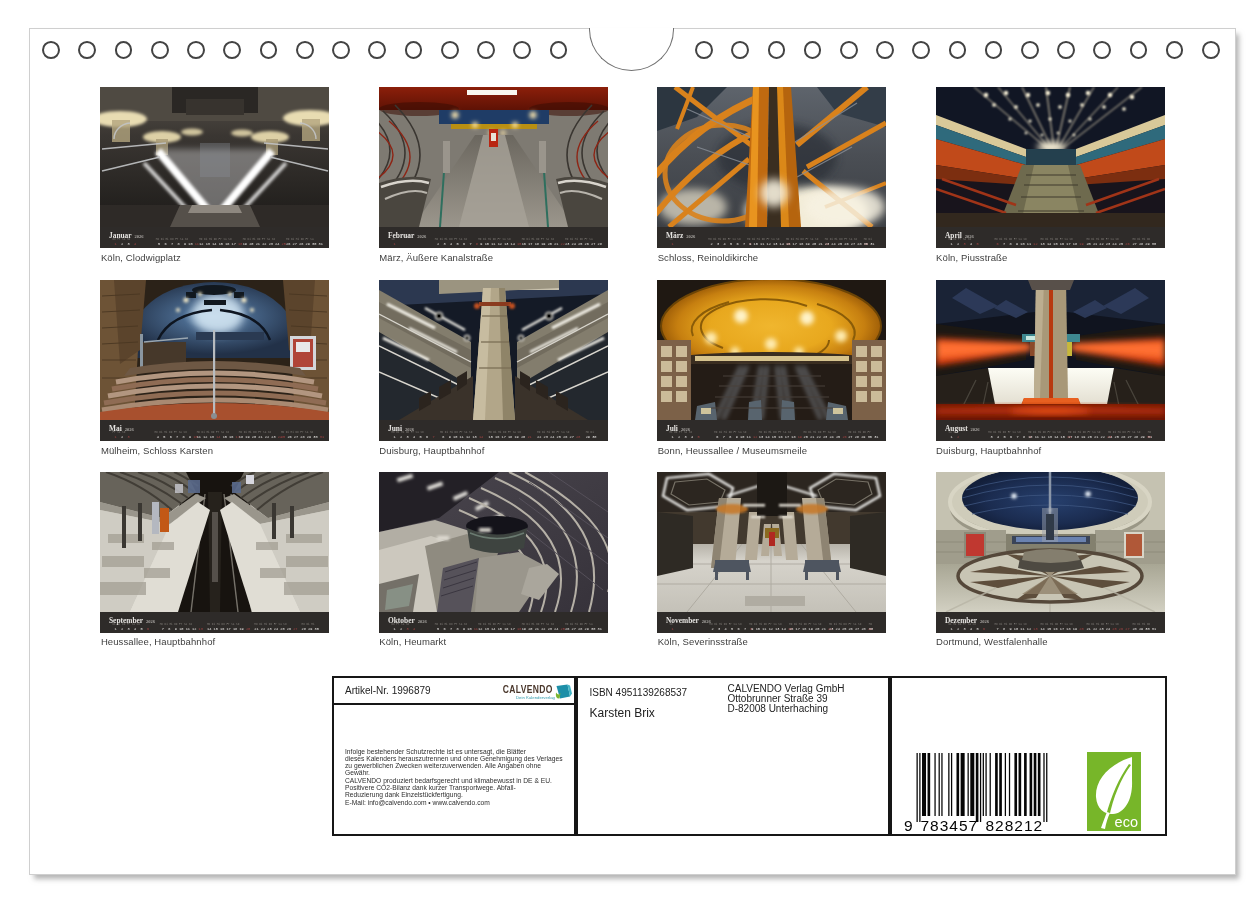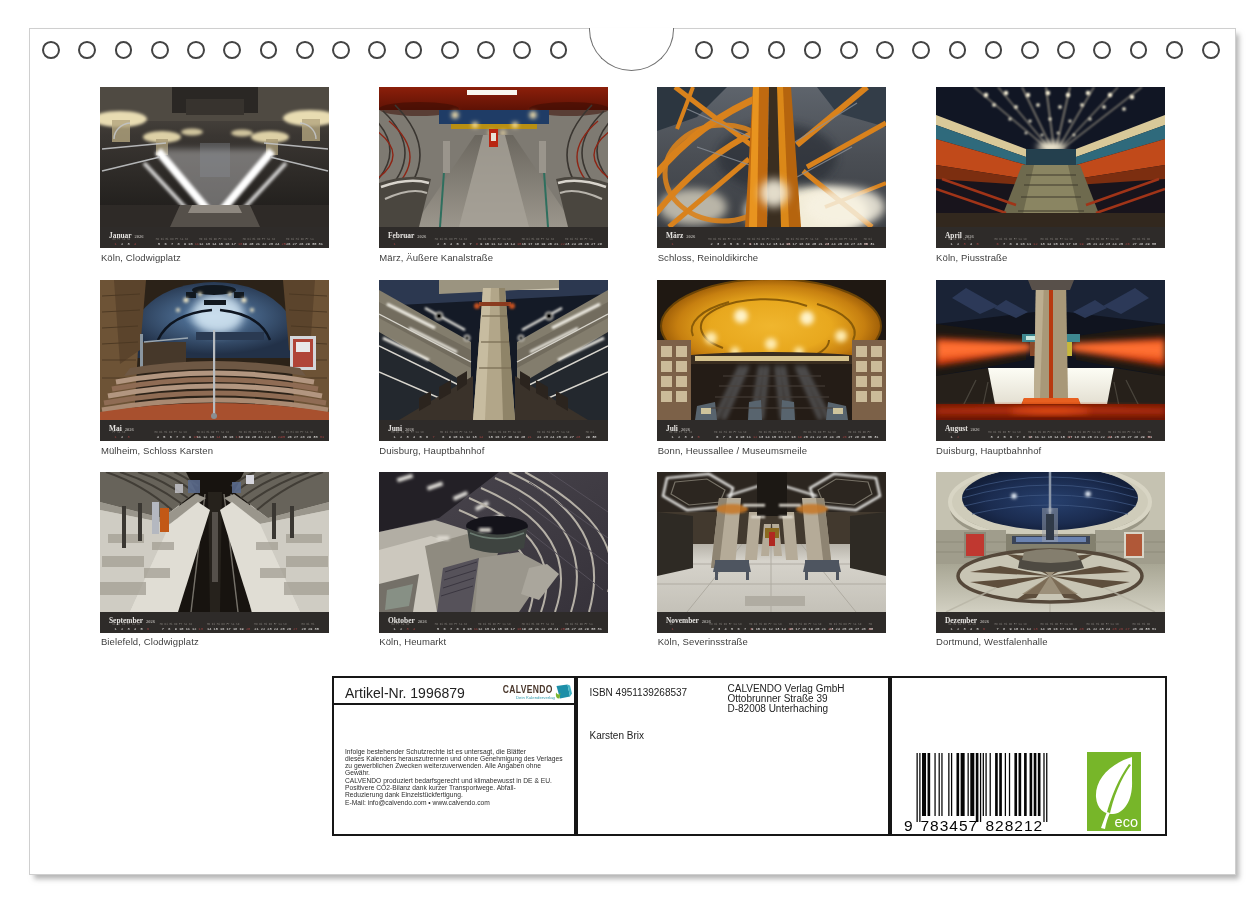--- a/index.html
+++ b/index.html
@@ -886,21 +886,21 @@
           <text x="0" y="26.5" font-size="5.4" fill="#807d78" xml:space="preserve"><tspan>Mo </tspan><tspan>Di </tspan><tspan>Mi </tspan><tspan>Do </tspan><tspan>Fr </tspan><tspan>Sa </tspan><tspan>So </tspan></text>
           <text x="0" y="36" font-size="7.2" xml:space="preserve"><tspan fill="#e8e6e4">21 </tspan><tspan fill="#e8e6e4">22 </tspan><tspan fill="#e8e6e4">23 </tspan><tspan fill="#e8e6e4">24 </tspan><tspan fill="#e8e6e4">25 </tspan><tspan fill="#e8e6e4">26 </tspan><tspan fill="#a64444">27 </tspan></text>
         </g>
         <g transform="translate(201.6,0) scale(0.5)" font-family="Liberation Mono">
           <text x="0" y="26.5" font-size="5.4" fill="#807d78" xml:space="preserve"><tspan>Mo </tspan><tspan>Di </tspan><tspan>Mi </tspan></text>
           <text x="0" y="36" font-size="7.2" xml:space="preserve"><tspan fill="#e8e6e4">28 </tspan><tspan fill="#e8e6e4">29 </tspan><tspan fill="#e8e6e4">30 </tspan></text>
         </g>
       </svg>
     </div>
 
-<div class="cap" style="left:70.9px;top:607.4px">Bielefeld, Clodwigplatz</div>
+<div class="cap" style="left:70.9px;top:607.4px">Heussallee, Hauptbahnhof</div>
 
 <div class="cell" style="left:348.8px;top:442.9px">
 <svg width="229" height="140" viewBox="0 0 229 140" xmlns="http://www.w3.org/2000/svg">
         <defs>
 <filter id="p9b" x="-40%" y="-40%" width="180%" height="180%">
             <feGaussianBlur stdDeviation="1.5"></feGaussianBlur>
           </filter>
 <linearGradient id="p9g" x1="0" y1="0" x2="1" y2="1">
             <stop offset="0" stop-color="#4a464e"></stop>
             <stop offset="1" stop-color="#36323a"></stop>
@@ -1188,21 +1188,21 @@
           <text x="0" y="36" font-size="7.2" xml:space="preserve"><tspan fill="#e8e6e4">28 </tspan><tspan fill="#e8e6e4">29 </tspan><tspan fill="#e8e6e4">30 </tspan><tspan fill="#e8e6e4">31 </tspan></text>
         </g>
       </svg>
     </div>
 
 <div class="cap" style="left:906.1px;top:607.4px">Dortmund, Westfalenhalle</div>
 
 
 <div class="ibox" style="left:302px;top:646.5px;width:239.5px;height:156px">
 <div style="position:absolute;left:0;top:0;width:100%;height:25.5px;border-bottom:2px solid #161616">
-<span style="position:absolute;left:11px;top:7px;font-size:14px;color:#222">Artikel-Nr. 1996879</span>
+<span style="position:absolute;left:11px;top:7px;font-size:10px;color:#222">Artikel-Nr. 1996879</span>
 
 <svg style="position:absolute;right:2px;top:4px" width="70" height="20" viewBox="0 0 70 20" xmlns="http://www.w3.org/2000/svg">
 <g transform="scale(0.82,1)">
             <text x="1" y="11.5" font-family="Liberation Sans" font-weight="bold" font-size="10.4" letter-spacing="0.4" fill="#49362a">CALVENDO</text>
           </g>
 <text x="14" y="17" font-family="Liberation Sans" font-size="4.3" fill="#2e9aac">Dein Kalenderverlag</text>
 <path d="M54.5,4 L65.5,2.5 L68,14.5 L58,16.5 Z" fill="#1d8fa8"></path>
 <path d="M65.5,2.5 L68,14.5 L70,11.5 L68,3.5 Z" fill="#42b4c5"></path>
 <path d="M54,10.5 Q53,17 57.5,16.6 L58.5,11 Q56.5,14 54,10.5" fill="#7ab532"></path>
 </svg>
@@ -1216,21 +1216,21 @@
 CALVENDO produziert bedarfsgerecht und klimabewusst in DE &amp; EU.<br>
 Positivere CO2-Bilanz dank kurzer Transportwege. Abfall-<br>
 Reduzierung dank Einzelstückfertigung.<br>
 E-Mail: info@calvendo.com • www.calvendo.com
 </div>
 </div>
 
 <div class="ibox" style="left:545.5px;top:646.5px;width:310px;height:156px">
 <span style="position:absolute;left:12px;top:9px;font-size:10px;color:#222">ISBN 4951139268537</span>
 <div style="position:absolute;left:150px;top:6px;font-size:10px;line-height:10.3px;color:#222">CALVENDO Verlag GmbH<br>Ottobrunner Straße 39<br>D-82008 Unterhaching</div>
-<span style="position:absolute;left:12px;top:52px;font-size:10px;color:#222">Karsten Brix</span>
+<span style="position:absolute;left:12px;top:28px;font-size:12px;color:#222">Karsten Brix</span>
 </div>
 
 <div class="ibox" style="left:859.5px;top:646.5px;width:273px;height:156px">
 
 <svg style="position:absolute;left:12px;top:71px" width="150" height="86" viewBox="0 0 150 86" xmlns="http://www.w3.org/2000/svg">
 <rect x="12.50" y="4" width="1.26" height="69" fill="#050505"></rect>
 <rect x="15.26" y="4" width="1.26" height="69" fill="#050505"></rect>
 <rect x="18.02" y="4" width="4.02" height="63" fill="#050505"></rect>
 <rect x="23.53" y="4" width="2.64" height="63" fill="#050505"></rect>
 <rect x="30.43" y="4" width="1.26" height="63" fill="#050505"></rect>

